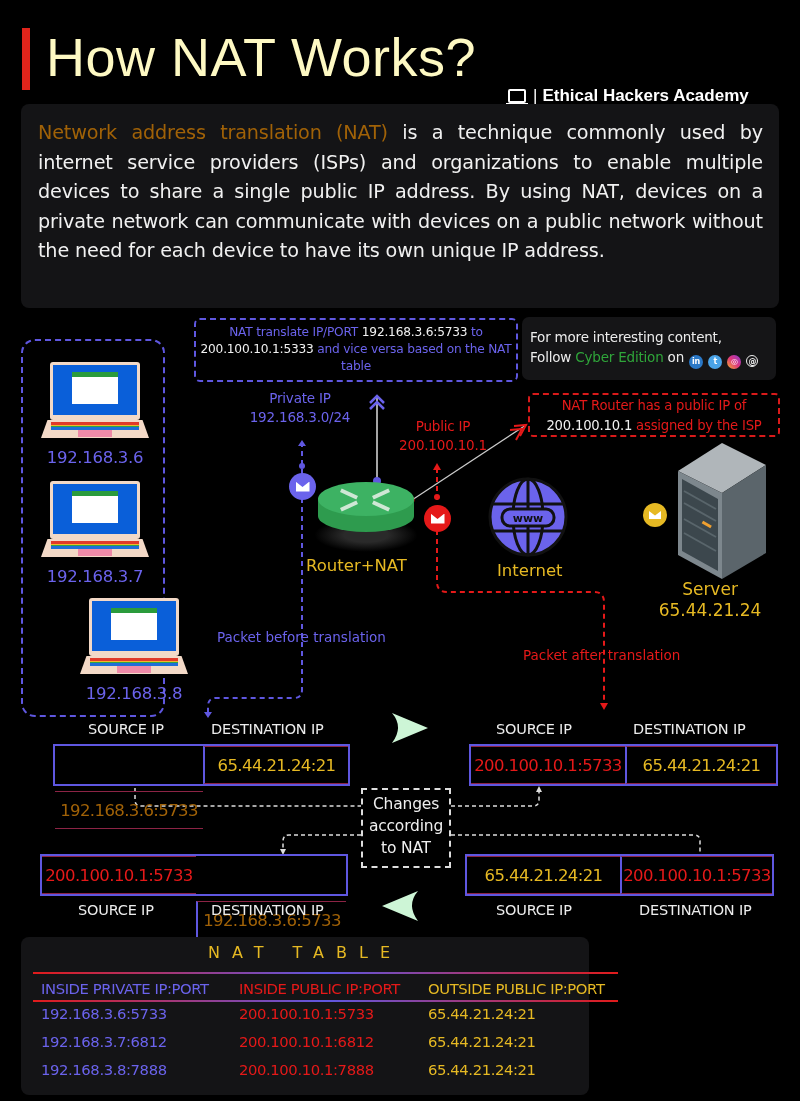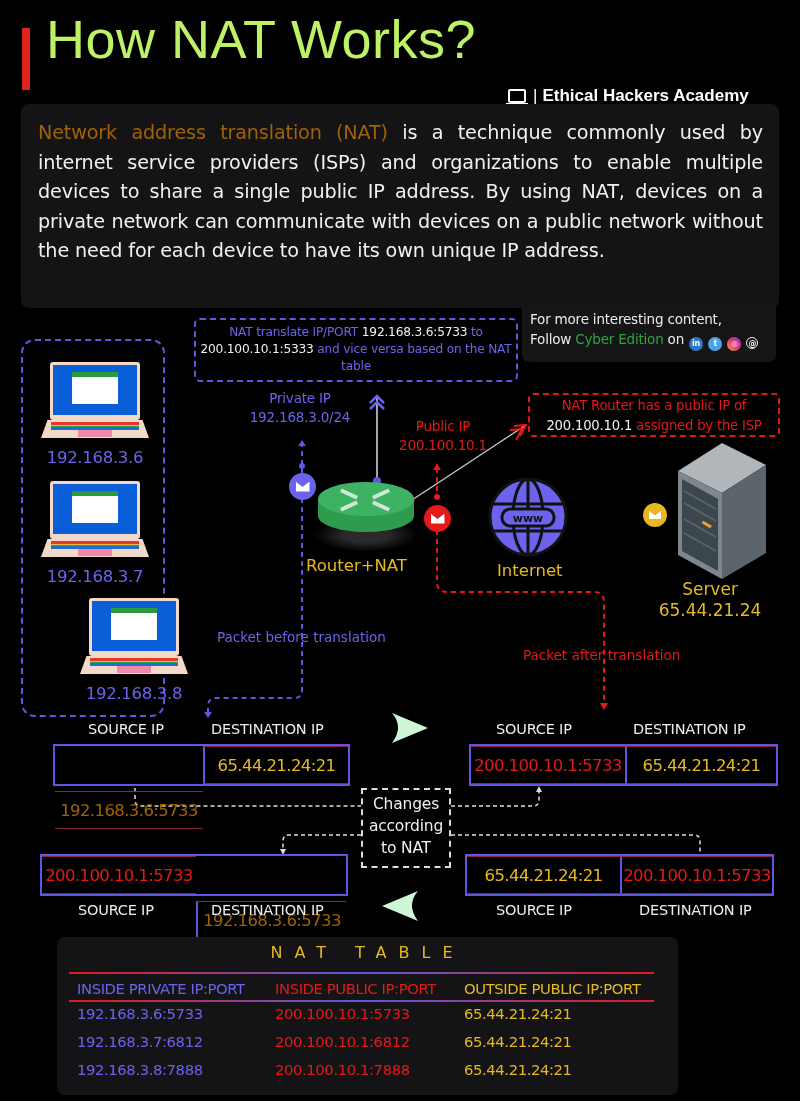--- a/index.html
+++ b/index.html
@@ -2,38 +2,38 @@
 <html><head>
 <meta charset="utf-8">
 <style>
   * { box-sizing: border-box; margin: 0; padding: 0; }
   html, body { width: 800px; height: 1101px; background: #000; overflow: hidden; }
   body { position: relative; font-family: "DejaVu Sans", sans-serif; color: #fff; }
   .abs { position: absolute; }
 
   
   #title-bar { left: 22px; top: 28px; width: 8px; height: 62px; background: #e0241b; }
-  #title { left: 46px; top: 8px; font-family: "Liberation Sans", sans-serif; font-size: 54px; color: #bef264; letter-spacing: 0.5px; }
+  #title { left: 46px; top: 26px; font-family: "Liberation Sans", sans-serif; font-size: 54px; color: #fef9c3; letter-spacing: 0.5px; }
   #brand { left: 508px; top: 86px; font-family: "Liberation Sans", sans-serif; font-size: 17px; font-weight: bold; color: #fff; display: flex; align-items: center; gap: 3px; }
   #brand .laptop { width: 18px; height: 14px; border: 2px solid #fff; border-radius: 2px; position: relative; }
   #brand .laptop::after { content: ""; position: absolute; left: -4px; right: -4px; bottom: -5px; height: 3px; background: #fff; }
   #brand .sep { margin: 0 2px 0 4px; font-weight: normal; }
 
   
   #intro { left: 21px; top: 104px; width: 758px; height: 204px; background: #141416; border-radius: 8px; padding: 14px 16px 0 17px; }
   #intro p { font-family: "DejaVu Sans", sans-serif; font-size: 19.2px; line-height: 29.5px; text-align: justify; text-align-last: left; color: #f1f1f1; letter-spacing: -0.15px; }
   .c-purple { color: #a16207; margin-top: 45px; }
   .c-red { color: #e51919; }
   .c-yellow { color: #e6b923; }
   .c-green { color: #2fa53a; }
   .c-white { color: #f1f1f1; }
 
   
   #translate-note { left: 194px; top: 318px; width: 324px; height: 64px; border: 2px dashed #5f57e0; border-radius: 6px; text-align: center; font-size: 12.2px; line-height: 17px; padding-top: 4px; color: #6b63ec; letter-spacing: -0.2px; }
-  #follow-box { left: 522px; top: 299px; width: 254px; height: 63px; background: #151517; border-radius: 7px; padding: 10px 0 0 8px; font-size: 13.5px; line-height: 20px; color: #ececec; letter-spacing: -0.2px; }
+  #follow-box { left: 522px; top: 317px; width: 254px; height: 63px; background: #151517; border-radius: 7px; padding: 10px 0 0 8px; font-size: 13.5px; line-height: 20px; color: #ececec; letter-spacing: -0.2px; }
   .social { display: inline-block; width: 14px; height: 14px; border-radius: 50%; vertical-align: -2px; margin-left: 1px; font-size: 8px; line-height: 14px; text-align: center; color: #fff; font-weight: bold; }
   .s-li { background: #2a78c7; }
   .s-tw { background: #4aa3e8; }
   .s-ig { background: linear-gradient(45deg, #f3b12c, #e0357b, #8a3bd3); }
   .s-th { background: transparent; color: #eee; border: 1.5px solid #eee; font-size: 8px; line-height: 11px; width: 12px; height: 12px; }
 
   
   #public-note { left: 528px; top: 393px; width: 252px; height: 44px; border: 2px dashed #d81a1a; border-radius: 5px; text-align: center; font-size: 13.2px; line-height: 20px; padding-top: 1px; color: #e51919; letter-spacing: -0.2px; }
 
   
@@ -73,21 +73,21 @@
 
   
   .col-hdr { font-size: 14.5px; color: #ececec; letter-spacing: -0.2px; }
   .pkt { display: flex; border: 2px solid #5f57e0; height: 42px; }
   .pkt .cell { display: flex; align-items: center; justify-content: center; font-size: 16.5px; letter-spacing: -0.6px; height: 100%; border-top: 1px solid #8c2445; border-bottom: 1px solid #8c2445; }
   .pkt .cell + .cell { border-left: 2px solid #5f57e0; }
 
   #changes-box { left: 361px; top: 788px; width: 90px; height: 80px; border: 2px dashed #ddd; text-align: center; font-size: 15.5px; line-height: 22px; padding-top: 3px; color: #eee; letter-spacing: -0.2px; }
 
   
-  #nat-table { left: 21px; top: 937px; width: 621px; height: 158px; background: #141416; border-radius: 8px; margin-left: 36px; }
+  #nat-table { left: 21px; top: 937px; width: 568px; height: 158px; background: #141416; border-radius: 8px; }
   #nat-title { position: absolute; left: 0; width: 100%; top: 6px; text-align: center; font-size: 16px; letter-spacing: 12px; color: #e6b923; }
   .nat-line { position: absolute; left: 12px; width: 585px; height: 2px; background: linear-gradient(90deg, #e01b1b, #5f57e0 50%, #e01b1b); }
   .nat-row { position: absolute; left: 20px; width: 580px; display: flex; font-size: 14.8px; letter-spacing: -0.4px; }
   .nat-row span { display: block; }
   .nat-row .c0 { width: 198px; color: #6b63ec; }
   .nat-row .c1 { width: 189px; color: #e51919; }
   .nat-row .c2 { color: #e6b923; }
 </style>
 </head>
 <body>

